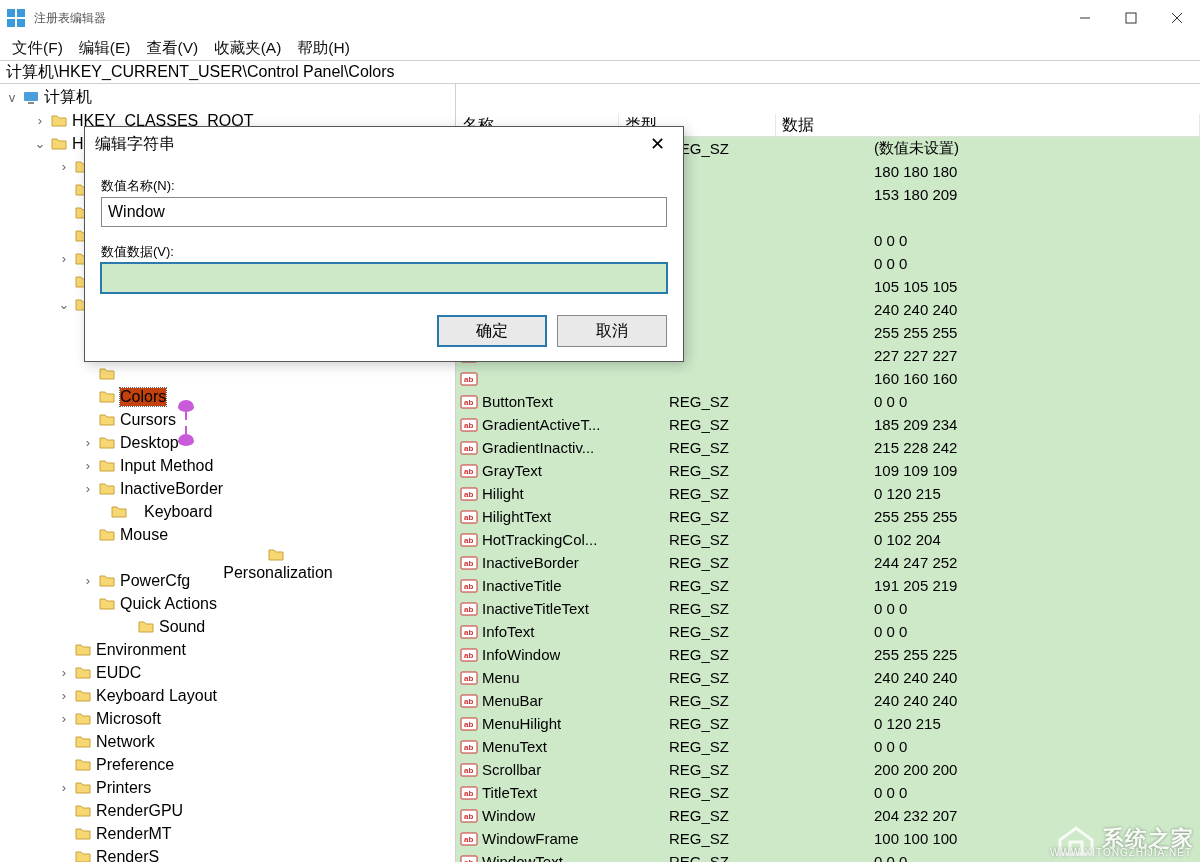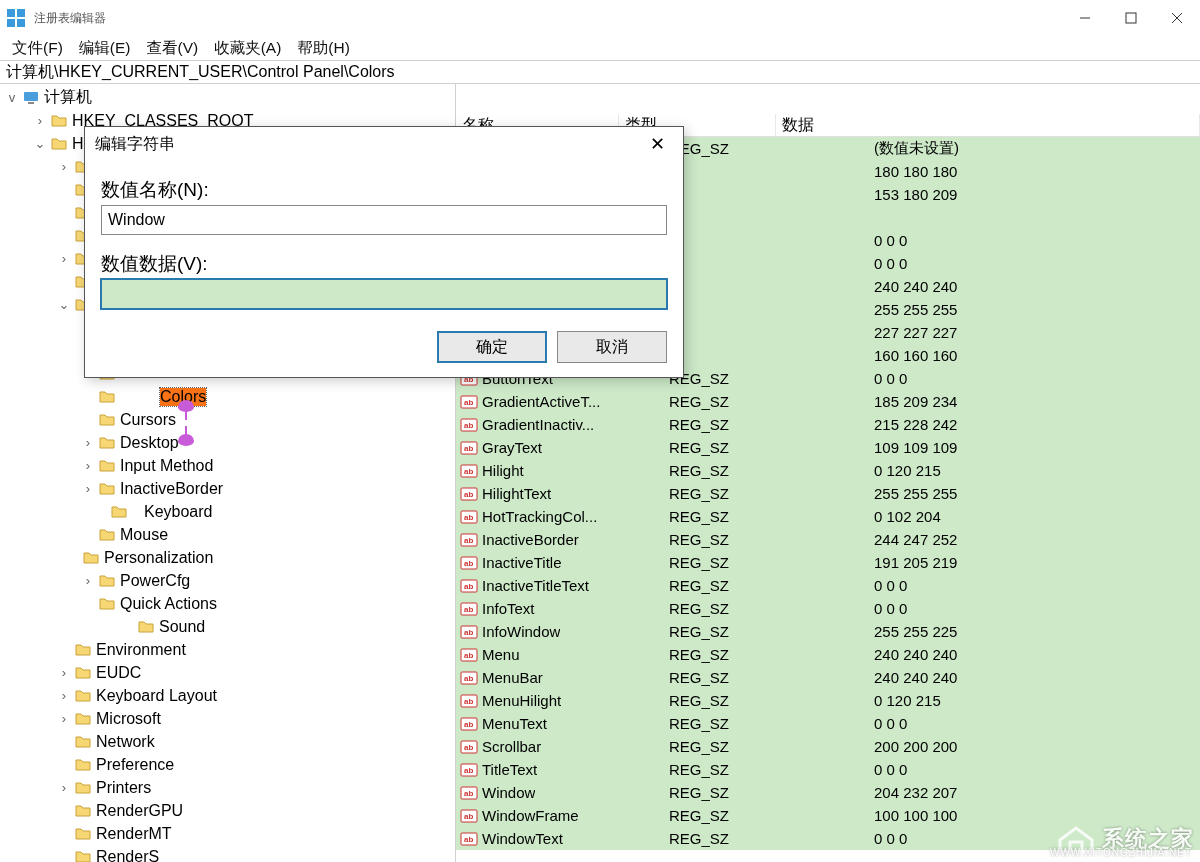--- a/index.html
+++ b/index.html
@@ -17,38 +17,38 @@
 .addrbar { height: 24px; border-top: 1px solid #d0d0d0; border-bottom: 1px solid #d0d0d0; padding-left: 6px; display: flex; align-items: center; font-size: 16px; }
 
 .workarea { display: flex; height: calc(862px - 36px - 24px - 24px); position: relative; }
 
 .treepane { width: 456px; border-right: 1px solid #d0d0d0; background: #fff; position: relative; overflow: hidden; }
 .tree { padding-top: 2px; }
 .tree .row { height: 23px; display: flex; align-items: center; white-space: nowrap; }
 .tree .exp { width: 16px; height: 16px; display: inline-flex; align-items: center; justify-content: center; color: #666; font-size: 13px; margin-right: 2px; }
 .tree .fold { width: 18px; height: 18px; margin-right: 4px; flex-shrink: 0; }
 .tree .lbl { font-size: 16px; }
-.tree .sel { background: #f97316; outline: 1px dotted #666; margin-left: 40px; }
+.tree .sel { background: #c2410c; outline: 1px dotted #666; }
 
 .listpane { flex: 1; position: relative; overflow: hidden; }
 .listhdr { height: 23px; display: flex; border-bottom: 1px solid #e0e0e0; margin-top: 30px; }
 .listhdr .col { padding-left: 6px; display: flex; align-items: center; border-right: 1px solid #e8e8e8; font-size: 16px;}
 .listbody { background: #cde9c8; }
 .listbody .lrow { height: 23px; display: flex; align-items: center; gap: 48px; }
 .listbody .lrow .c1 { width: 163px; padding-left: 4px; display: flex; align-items: center; overflow: hidden; white-space: nowrap; text-overflow: ellipsis;}
 .listbody .lrow .c2 { width: 157px; padding-left: 2px; }
 .listbody .lrow .c3 { flex: 1; padding-left: 2px; }
 .listbody .lrow .nm { overflow: hidden; text-overflow: ellipsis; white-space: nowrap; }
 .valicon { width: 18px; height: 18px; margin-right: 4px; flex-shrink: 0; }
 
 .dialog { position: absolute; left: 84px; top: 126px; width: 600px; background: #fff; border: 1px solid #555; box-shadow: 3px 3px 12px rgba(0,0,0,.2); z-index: 50;}
 .dialog .dtitle { height: 34px; display: flex; align-items: center; padding: 0 10px; font-size: 16px; }
 .dialog .dtitle .dclose { margin-left: auto; font-size: 18px; padding:4px 8px;}
 .dialog .dbody { padding: 8px 16px 12px; }
-.dialog .fldlabel { font-size: 19px; margin-bottom: 2px; margin-top:8px;}
+.dialog .fldlabel { font-size: 13px; margin-bottom: 2px; margin-top:8px;}
 .dialog .fld { width: 100%; height: 30px; border: 1px solid #888; padding: 4px 6px; font-size: 16px; }
 .dialog .fld.val { background: #cde9c8; border: 1px solid #2a7ab0; outline: 1px solid #2a7ab0; }
 .dialog .btnrow { display: flex; justify-content: flex-end; gap: 10px; padding: 10px 16px 14px; }
 .dialog .btn { width: 110px; height: 32px; border: 1px solid #888; background: #e9e9e9; font-size: 16px; }
 .dialog .btn.primary { border: 2px solid #2a7ab0; }
 
 .marker { position: absolute; width: 16px; height: 12px; background: #c85cd8; border-radius: 50% 50% 50% 50% / 60% 60% 40% 40%; z-index: 60;}
 .marker.top::after, .marker.bot::after { content:""; position:absolute; left:7px; width:2px; height:10px; background:#c85cd8;}
 .marker.top::after{ top:10px;} .marker.bot::after{ top:-8px;}
 
@@ -237,21 +237,21 @@
           </svg>
           <span class="lbl">Keyboard</span>
         </div>
         <div class="row" style="padding-left: 80px;">
           <span class="exp"></span>
           <svg class="fold" viewBox="0 0 18 18">
             <path d="M2 4h5l2 2h7v8H2z" fill="#f7d774" stroke="#c9a23a"></path>
           </svg>
           <span class="lbl">Mouse</span>
         </div>
-        <div class="row" style="padding-left: 64px;">
+        <div class="row" style="padding-left: 101px; flex-direction: column;">
           <span class="exp"></span>
           <svg class="fold" viewBox="0 0 18 18">
             <path d="M2 4h5l2 2h7v8H2z" fill="#f7d774" stroke="#c9a23a"></path>
           </svg>
           <span class="lbl">Personalization</span>
         </div>
         <div class="row" style="padding-left: 80px;">
           <span class="exp">›</span>
           <svg class="fold" viewBox="0 0 18 18">
             <path d="M2 4h5l2 2h7v8H2z" fill="#f7d774" stroke="#c9a23a"></path>
@@ -410,20 +410,31 @@
         <div class="lrow">
           <div class="c1">
             <svg class="valicon" viewBox="0 0 18 18">
               <rect x="1" y="3" width="16" height="12" fill="#fff" stroke="#c33" rx="1"></rect>
               <text x="4" y="12" font-size="8" fill="#c33" font-weight="bold">ab</text>
             </svg>
             <span class="nm"></span>
           </div>
           <div class="c2"></div>
           <div class="c3">0 0 0</div>
+        </div>
+        <div class="lrow">
+          <div class="c1">
+            <svg class="valicon" viewBox="0 0 18 18">
+              <rect x="1" y="3" width="16" height="12" fill="#fff" stroke="#c33" rx="1"></rect>
+              <text x="4" y="12" font-size="8" fill="#c33" font-weight="bold">ab</text>
+            </svg>
+            <span class="nm"></span>
+          </div>
+          <div class="c2"></div>
+          <div class="c3">105 105 105</div>
         </div>
         <div class="lrow">
           <div class="c1">
             <svg class="valicon" viewBox="0 0 18 18">
               <rect x="1" y="3" width="16" height="12" fill="#fff" stroke="#c33" rx="1"></rect>
               <text x="4" y="12" font-size="8" fill="#c33" font-weight="bold">ab</text>
             </svg>
             <span class="nm"></span>
           </div>
           <div class="c2"></div>

